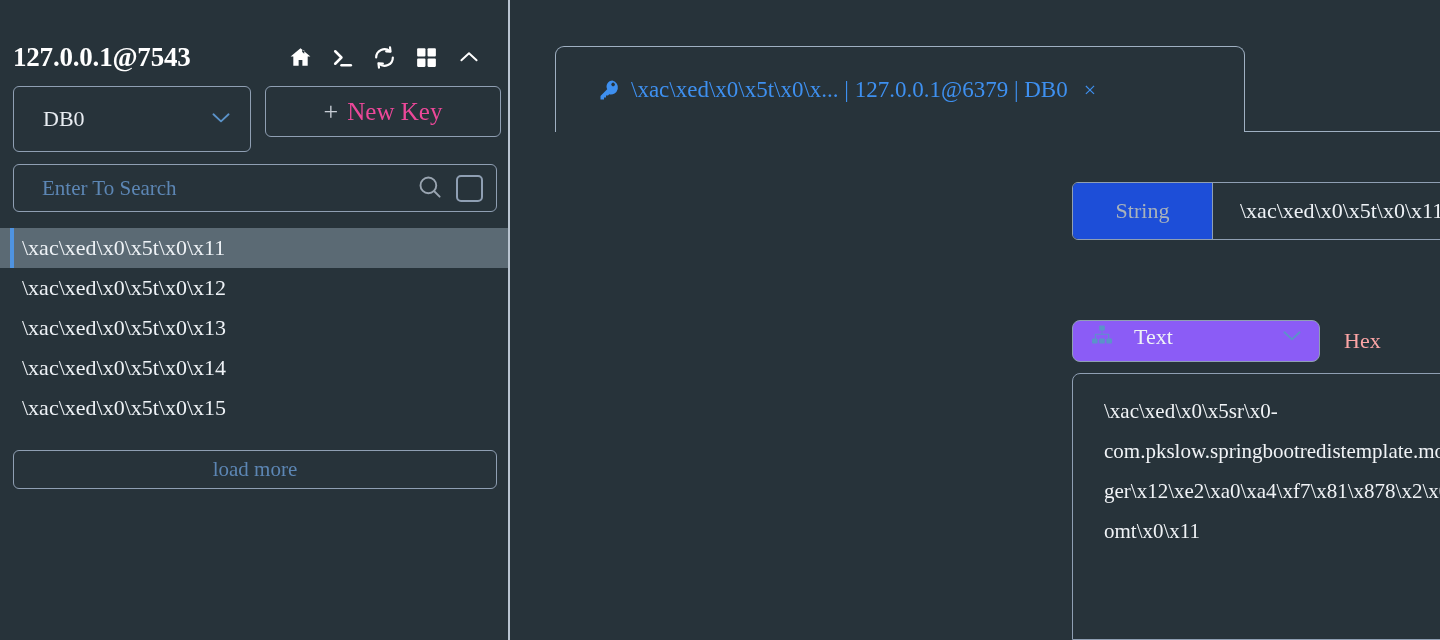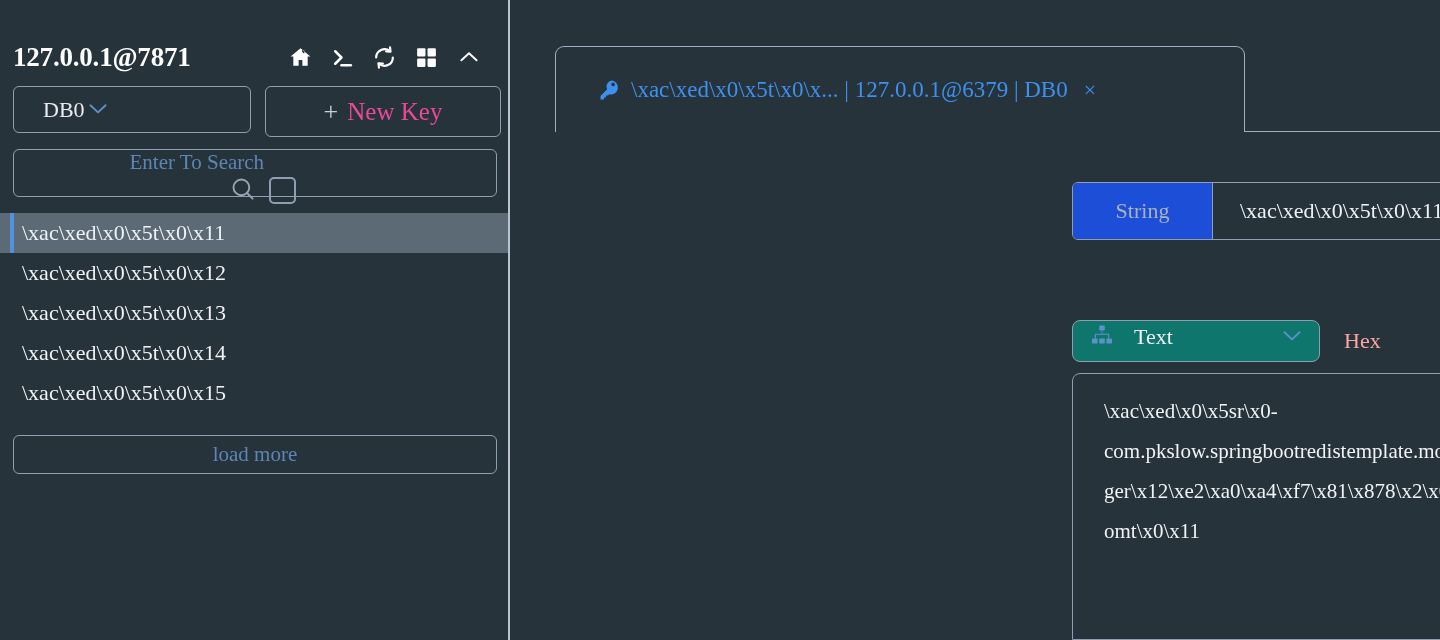--- a/index.html
+++ b/index.html
@@ -33,24 +33,24 @@
     letter-spacing: -0.2px; line-height: 1;
   }
   .icon-row { display: flex; align-items: center; gap: 17px; }
   .ico { color: #ffffff; display: flex; align-items: center; justify-content: center; cursor: pointer; }
 
   .row-controls {
     display: flex; gap: 14px;
     padding: 0 13px; margin-top: 8px;
   }
   .db-select {
-    flex: 0 0 238px; height: 47px;
+    flex: 0 0 238px; height: 66px;
     border: 1px solid #8f9fb3; border-radius: 6px;
     background: #27333a;
-    display: flex; align-items: center; 
+    display: flex; align-items: center; justify-content: space-between;
     padding: 0 16px 0 29px;
     cursor: pointer;
   }
   .db-select-label { font-size: 22px; color: #e9edf2; }
   .new-key-btn {
     flex: 0 0 236px; height: 51px;
     border: 1px solid #8f9fb3; border-radius: 6px;
     background: #27333a;
     display: flex; align-items: center; justify-content: center; gap: 9px;
     cursor: pointer;
@@ -58,21 +58,20 @@
   .new-key-plus { font-size: 26px; color: #c8ced6; line-height: 1; font-weight: 300;}
   .new-key-label { font-size: 25px; color: #ec4899; text-align: center; }
 
   .search-bar {
     margin: 12px 13px 0 13px;
     height: 48px;
     border: 1px solid #8f9fb3; border-radius: 6px;
     background: #27333a;
     display: flex; align-items: center;
     padding: 0 13px 0 28px;
-    flex-direction: column;
   }
   .search-input {
     flex: 1; background: transparent; border: none; outline: none;
     font-family: "Liberation Serif", "DejaVu Serif", serif;
     font-size: 21px; color: #e9edf2;
   }
   .search-input::placeholder { color: #5c86b4; opacity: 1; }
   .search-actions { display: flex; align-items: center; gap: 13px; }
   .chk-square {
     width: 27px; height: 27px; border: 2px solid #8f9fb3; border-radius: 5px;
@@ -149,21 +148,21 @@
   }
   .grp-key { width: 522px; }
   .grp-key .grp-addon { width: 140px; }
   .grp-key .grp-field { width: 380px; }
 
   
   .view-row { position: absolute; left: 562px; top: 320px; display: flex; align-items: center; gap: 24px; }
   .view-select {
     width: 248px; height: 42px;
     border: 1px solid #8f9fb3; border-radius: 8px;
-    background: #0f766e;
+    background: #8b5cf6;
     display: flex; align-items: center; gap: 20px;
     padding: 0 14px 8px 17px; cursor: pointer;
   }
   .view-label { flex: 1; font-size: 22px; color: #eef2f6; }
   .hex-link { font-size: 22px; color: #fca5a5; cursor: pointer; }
 
   
   .content-box {
     position: absolute; left: 562px; top: 373px; width: 960px; height: 267px;
     border: 1px solid #8f9fb3; border-top-left-radius: 8px; border-top-right-radius: 8px;
@@ -177,21 +176,21 @@
   }
 </style>
 </head>
 <body>
 
 <div class="app">
 
   <div class="sidebar">
 
     <div class="sb-header">
-      <div class="conn-title">127.0.0.1@7871</div>
+      <div class="conn-title">127.0.0.1@7543</div>
       <div class="icon-row">
         <span class="ico">
           <svg width="25" height="25" viewBox="0 0 24 24" fill="#ffffff">
               <path d="M12 3 2.5 11h2.6v9h5.1v-5.6h3.6V20h5.1v-9h2.6L12 3zm0 2.3 1.6 1.35V5.1h2.0v3.3L12 5.3z"></path>
             </svg>
         </span>
         <span class="ico">
           <svg width="25" height="25" viewBox="0 0 24 24" fill="none" stroke="#ffffff" stroke-width="2.4" stroke-linecap="round" stroke-linejoin="round">
               <polyline points="5,6 11,12 5,18"></polyline>
               <line x1="11" y1="19.5" x2="20" y2="19.5"></line>

